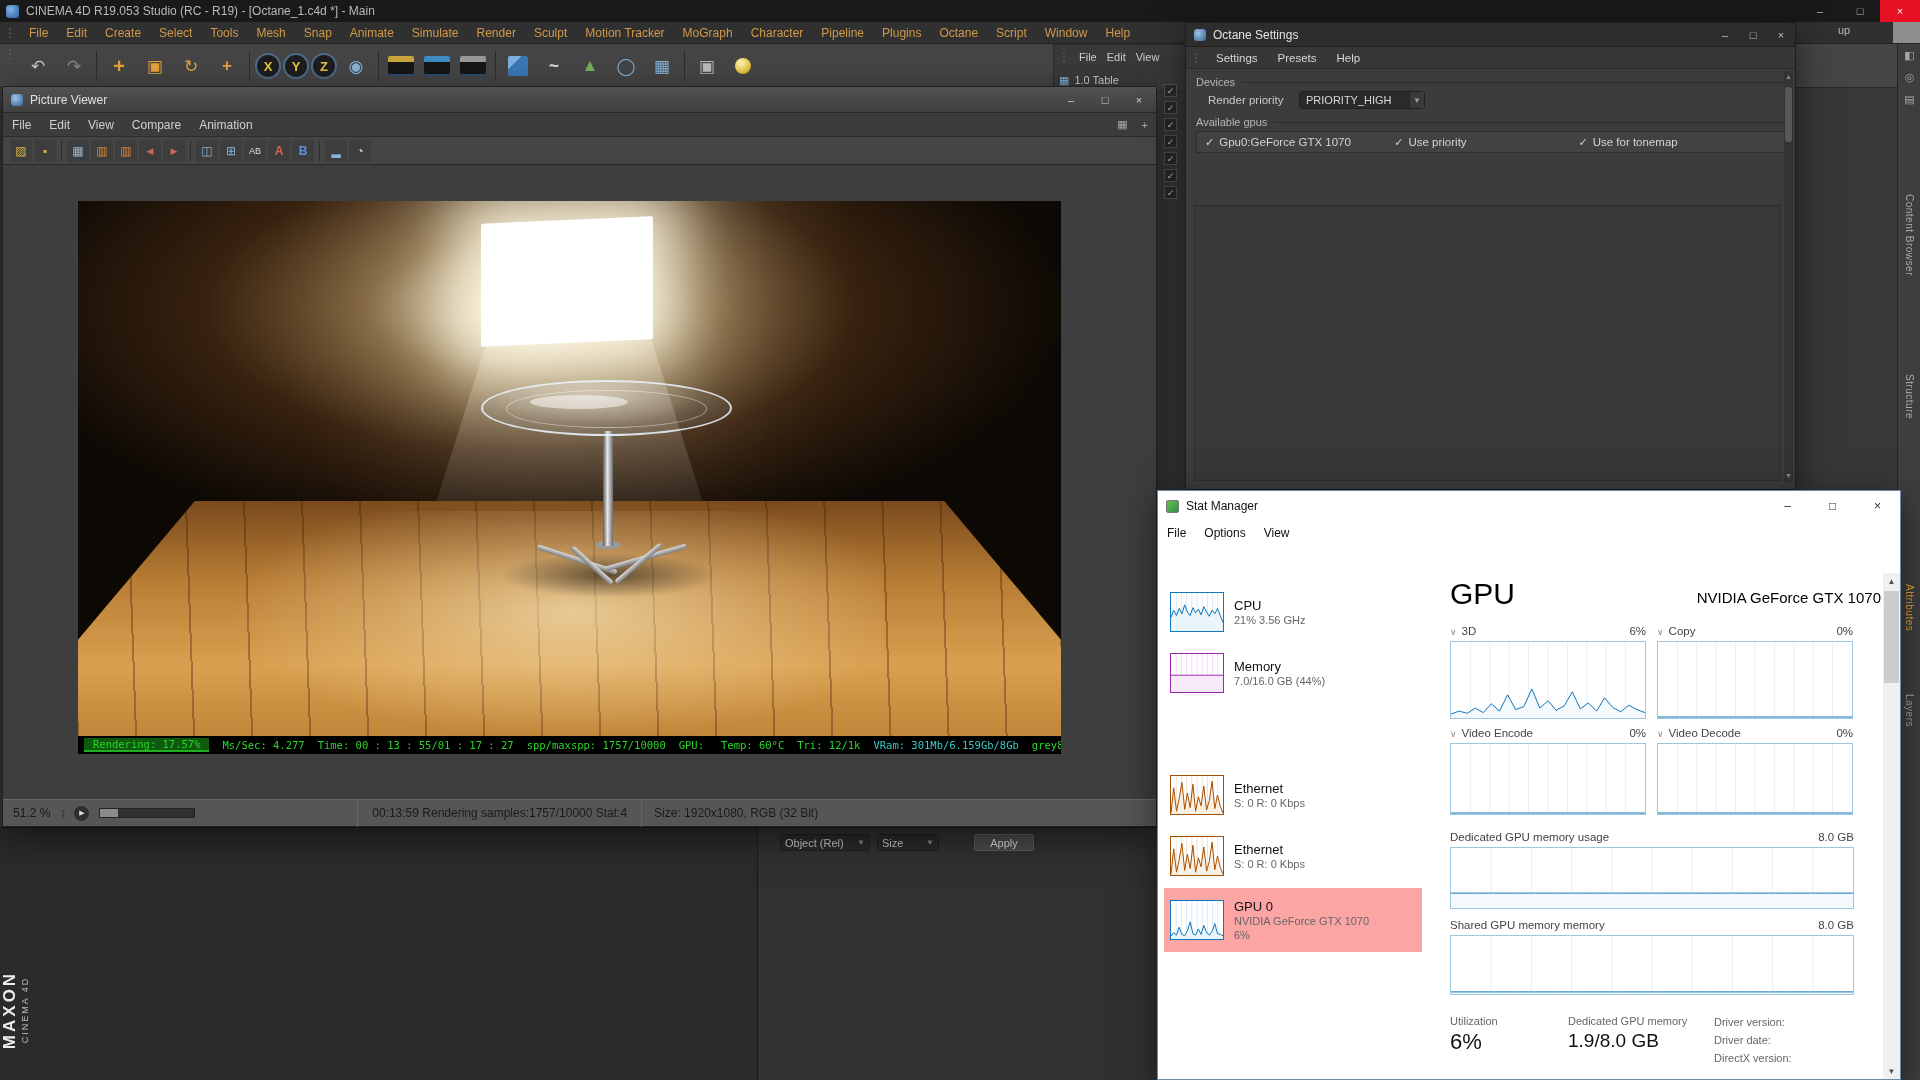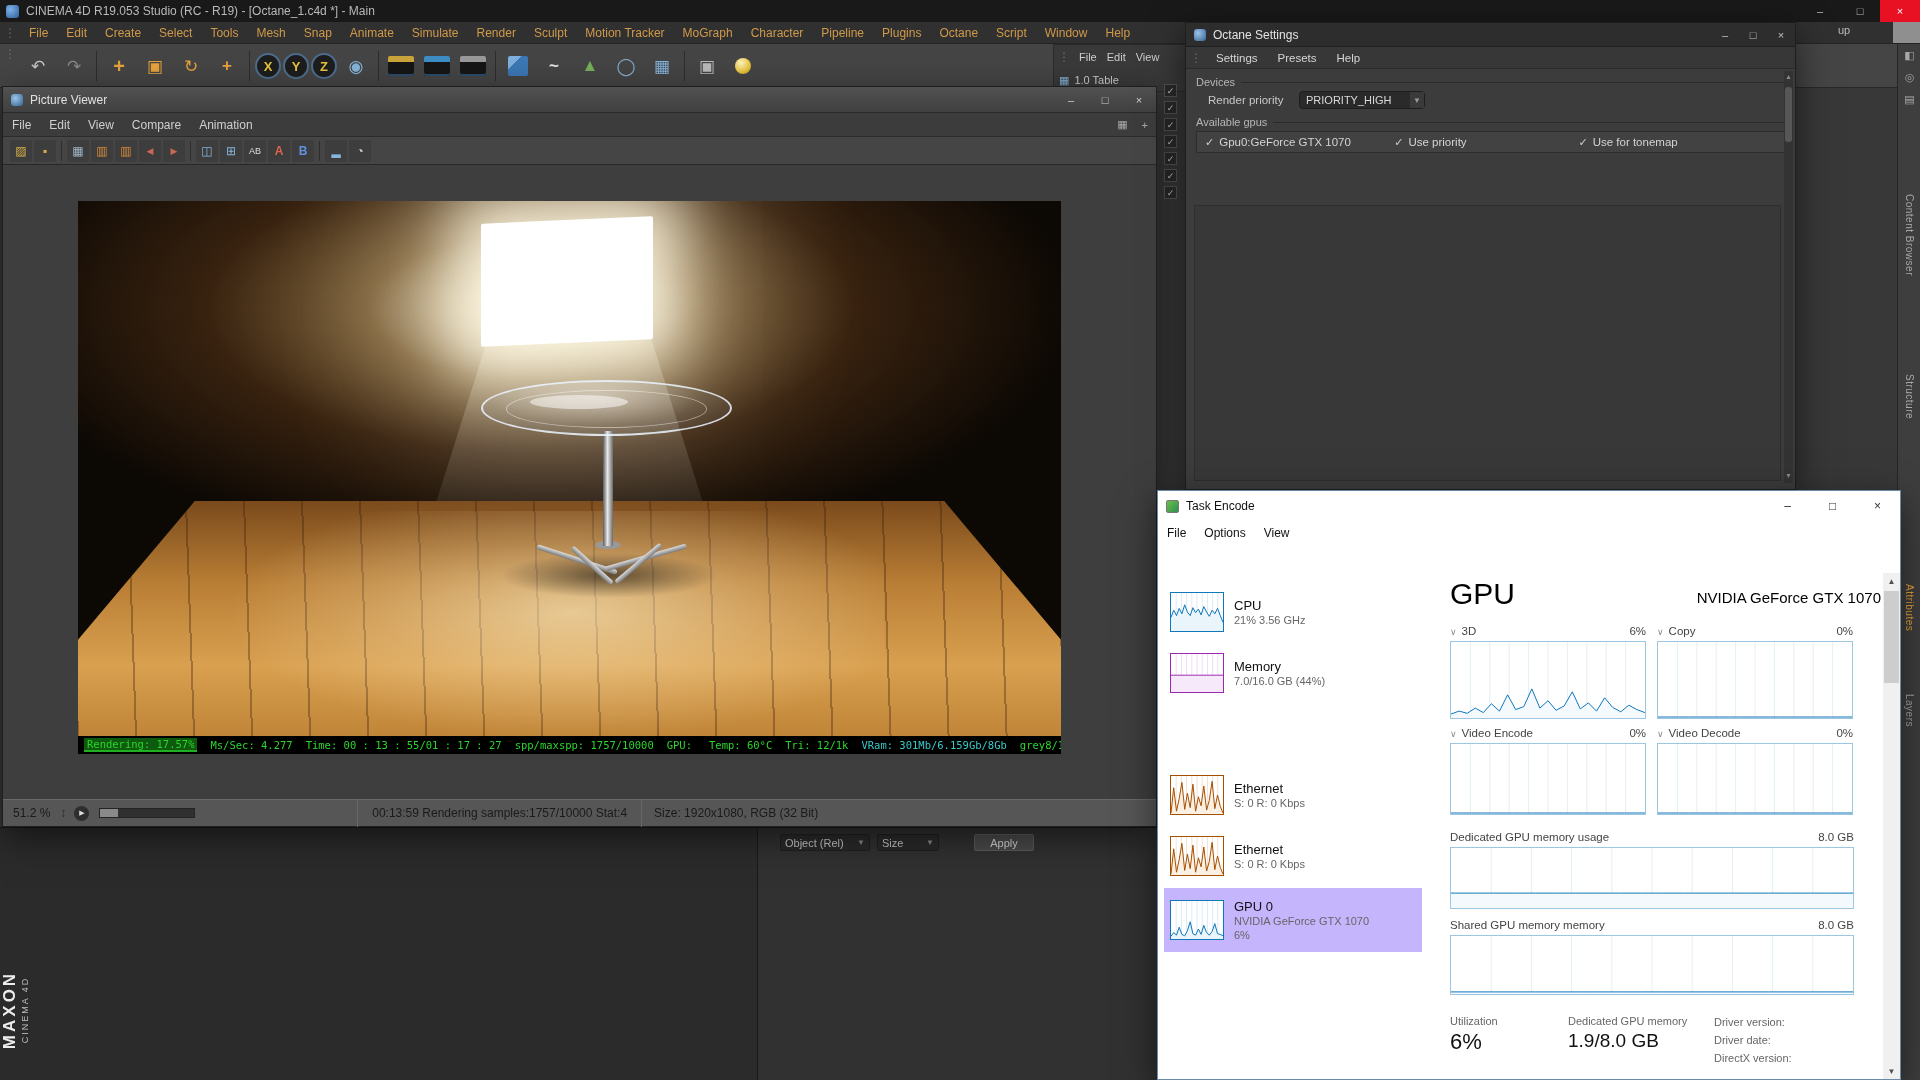--- a/index.html
+++ b/index.html
@@ -97,21 +97,21 @@
     border:2px solid rgba(235,245,255,.85);
     background:radial-gradient(ellipse at 45% 30%,rgba(255,255,255,.40),rgba(180,200,220,.10) 55%,rgba(120,140,160,.05))}
   .ttop-in{position:absolute;left:43.5%;top:35.4%;width:20.5%;height:7%;border-radius:50%;
     border:1px solid rgba(255,255,255,.45)}
   .tglint{position:absolute;left:46%;top:36.2%;width:10%;height:2.6%;border-radius:50%;
     background:rgba(255,255,255,.5)}
 
   #pv-renderbar{position:absolute;left:0;bottom:0;width:100%;height:18px;background:#000;
     font-family:"DejaVu Sans Mono",monospace;font-size:10.5px;color:#2bd52b;display:flex;
     align-items:center;gap:13px;padding:0 6px;white-space:nowrap;overflow:hidden}
-  .rs0{background:#0e5a0e;padding:0 3px;border-bottom:2px solid #21b021}
+  .rs0{background:#0e5a0e;padding:0 9px;border-bottom:2px solid #21b021}
   .rs-vram{color:#3ac8c8}
   .gpu-meter{display:inline-block;width:9px;height:9px;background:#2bd52b;margin-left:-9px}
   #pv-status{position:absolute;left:0;bottom:0;width:100%;height:27px;background:#565656;
     border-top:1px solid #6a6a6a;color:#1a1a1a;font-size:12px}
   .pv-well{width:96px;height:10px;background:#303030;border:1px solid #242424;margin-left:10px}
   .pv-fill{width:18px;height:8px;background:#8a8a8a}
   .vsep{width:1px;height:27px;background:#474747;border-right:1px solid #666}
   .pv-play{width:15px;height:15px;border-radius:50%;background:#2e2e2e;color:#ddd;font-size:7px;
     display:flex;align-items:center;justify-content:center;margin-left:8px}
 
@@ -147,21 +147,21 @@
     background:linear-gradient(135deg,#6cc04a,#2f8f4e);border:1px solid #777}
   .tm-ctrl{width:45px;height:29px;display:flex;align-items:center;justify-content:center;color:#333;font-size:12px}
   #tm-menu{height:24px;background:#fff}
   .tmm{padding:0 9px;font-size:12px;color:#111}
   #tm-tabs{height:28px;background:#f2f2f2;border-bottom:1px solid #dcdcdc;padding:3px 0 0 6px}
   .tmtab{display:inline-block;border:1px solid #d9d9d9;background:#f0f0f0;color:#222;
     font-size:12px;padding:4px 9px;margin-right:-1px}
   .tmtab.on{background:#fff;border-bottom-color:#fff;padding:5px 9px 5px}
   #tm-content{position:absolute;left:0;top:82px;right:0;bottom:0;background:#fff;overflow:hidden}
   .tm-item{position:absolute;left:6px;width:258px;height:58px;display:flex;align-items:center;gap:10px;padding-left:6px}
-  .tm-item.sel{background:#c4b5fd}
+  .tm-item.sel{background:#fca5a5}
   .chart{border:1px solid;background:#fff}
   .tm-thumb{width:54px;height:40px;flex:none}
   .tm-t1{font-size:13px;color:#111}
   .tm-t2{font-size:11px;color:#666;line-height:14px}
   #tm-main{position:absolute;left:292px;top:0;width:431px;height:100%}
   .gpu-big-title{font-size:30px;color:#000;font-weight:400}
   .lblrow{position:absolute;display:flex;justify-content:space-between;font-size:11.5px;color:#444}
   .chev{color:#888;font-size:9px;margin-right:5px}
   .mini{position:absolute}
   .tm-stat-l{font-size:11px;color:#666}
@@ -443,21 +443,21 @@
   <div class="oc-scroll">
     <span class="sc-ar" style="top:2px">▲</span>
     <span class="oc-thumb"></span>
     <span class="sc-ar" style="bottom:2px">▼</span>
   </div>
 </div>
 
 <div id="tm" class="win">
   <div id="tm-title" class="flex">
     <span class="tm-ico"></span>
-    <span>Task Encode</span>
+    <span>Stat Manager</span>
     <span style="flex:1"></span>
     <span class="tm-ctrl">–</span>
     <span class="tm-ctrl">□</span>
     <span class="tm-ctrl">×</span>
   </div>
   <div id="tm-menu" class="flex">
     <span class="tmm">File</span>
     <span class="tmm">Options</span>
     <span class="tmm">View</span>
   </div>

